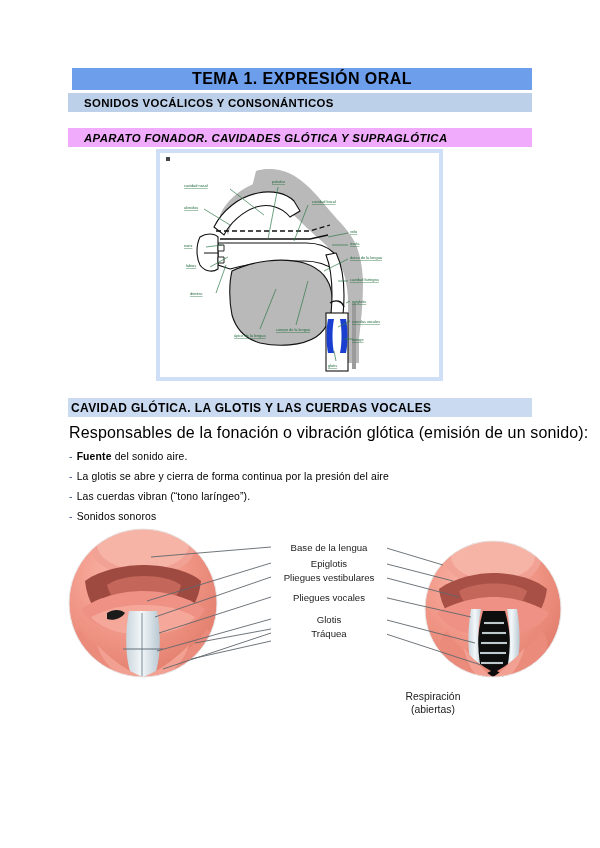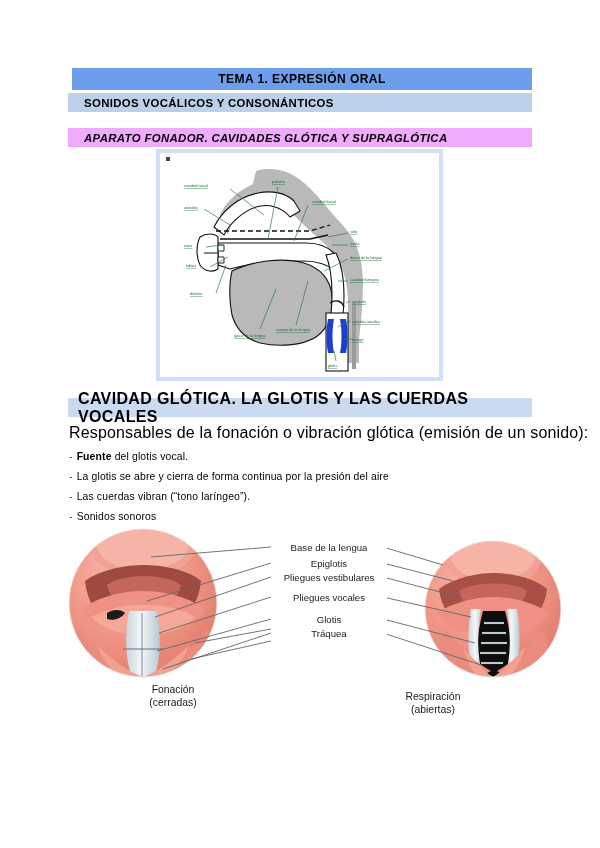--- a/index.html
+++ b/index.html
@@ -28,21 +28,21 @@
     left: 72px;
     top: 68px;
     width: 460px;
     height: 22px;
     background: #6d9eeb;
     display: flex;
     align-items: center;
     justify-content: center;
   }
   .title-bar span {
-    font-size: 12px;
+    font-size: 16px;
     font-weight: bold;
     letter-spacing: 0.45px;
     color: #000;
   }
 
   .sub-bar {
     position: absolute;
     left: 68px;
     width: 464px;
     height: 19px;
@@ -63,24 +63,24 @@
     position: absolute;
     left: 68px;
     top: 398px;
     width: 464px;
     height: 19px;
     background: #c9daf1;
     display: flex;
     align-items: center;
   }
   .section-bar span {
-    font-size: 16px;
+    font-size: 12px;
     font-weight: bold;
     letter-spacing: 0.35px;
-    padding-left: 10px;
+    padding-left: 3px;
   }
 
   
   .body-text {
     position: absolute;
     left: 69px;
     top: 424px;
     width: 450px;
   }
   .lead {
@@ -256,21 +256,21 @@
   </div>
 
   <div class="section-bar">
     <span>CAVIDAD GLÓTICA. LA GLOTIS Y LAS CUERDAS VOCALES</span>
   </div>
 
   <div class="body-text">
     <p class="lead">Responsables de la fonación o vibración glótica (emisión de un sonido):</p>
 
     <p class="bullet">
-      <span class="dash">-</span><b>Fuente</b><span> del glotis vocal.</span>
+      <span class="dash">-</span><b>Fuente</b><span> del sonido aire.</span>
     </p>
 
     <p class="bullet">
       <span class="dash">-</span><span>La glotis se abre y cierra de forma continua por la presión del aire</span>
     </p>
 
     <p class="bullet">
       <span class="dash">-</span><span>Las cuerdas vibran (“tono laríngeo”).</span>
     </p>
 
@@ -397,23 +397,19 @@
         <text class="lbl" x="306" y="26" text-anchor="middle">Base de la lengua</text>
         <text class="lbl" x="306" y="42" text-anchor="middle">Epiglotis</text>
         <text class="lbl" x="306" y="56" text-anchor="middle">Pliegues vestibulares</text>
         <text class="lbl" x="306" y="76" text-anchor="middle">Pliegues vocales</text>
         <text class="lbl" x="306" y="98" text-anchor="middle">Glotis</text>
         <text class="lbl" x="306" y="112" text-anchor="middle">Tráquea</text>
       </g>
     </svg>
   </div>
 
-  <div class="caption" id="caption-left">
-    <div>Fonación</div>
-    <div>(cerradas)</div>
-  </div>
 
   <div class="caption" id="caption-right">
     <div>Respiración</div>
     <div>(abiertas)</div>
   </div>
 
 </div>
 
 </body></html>

